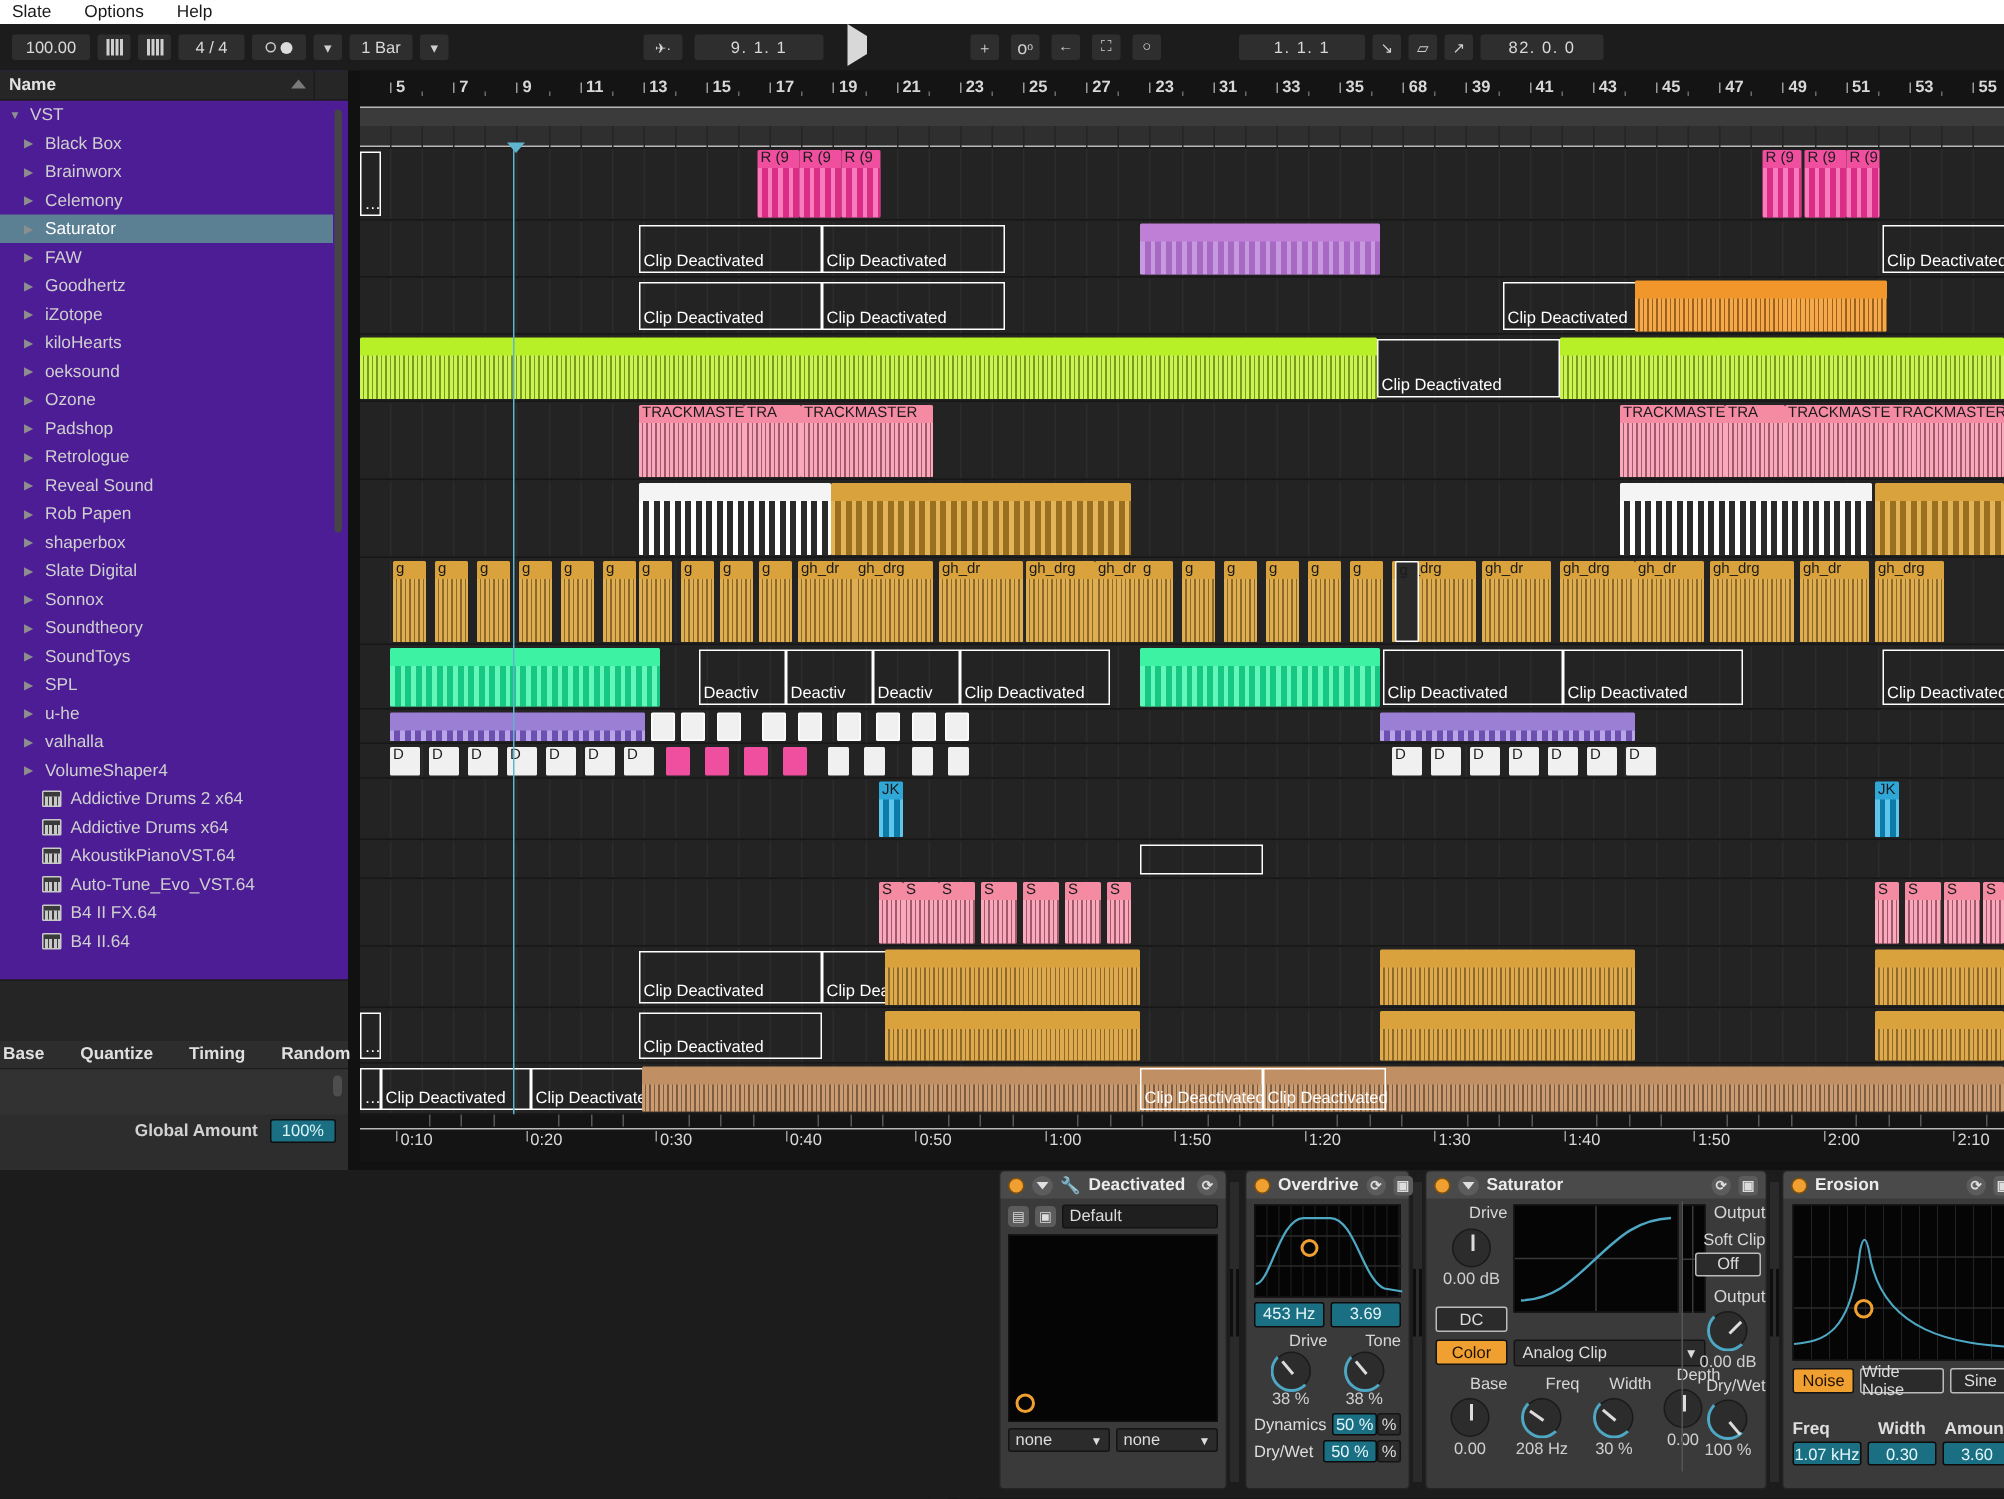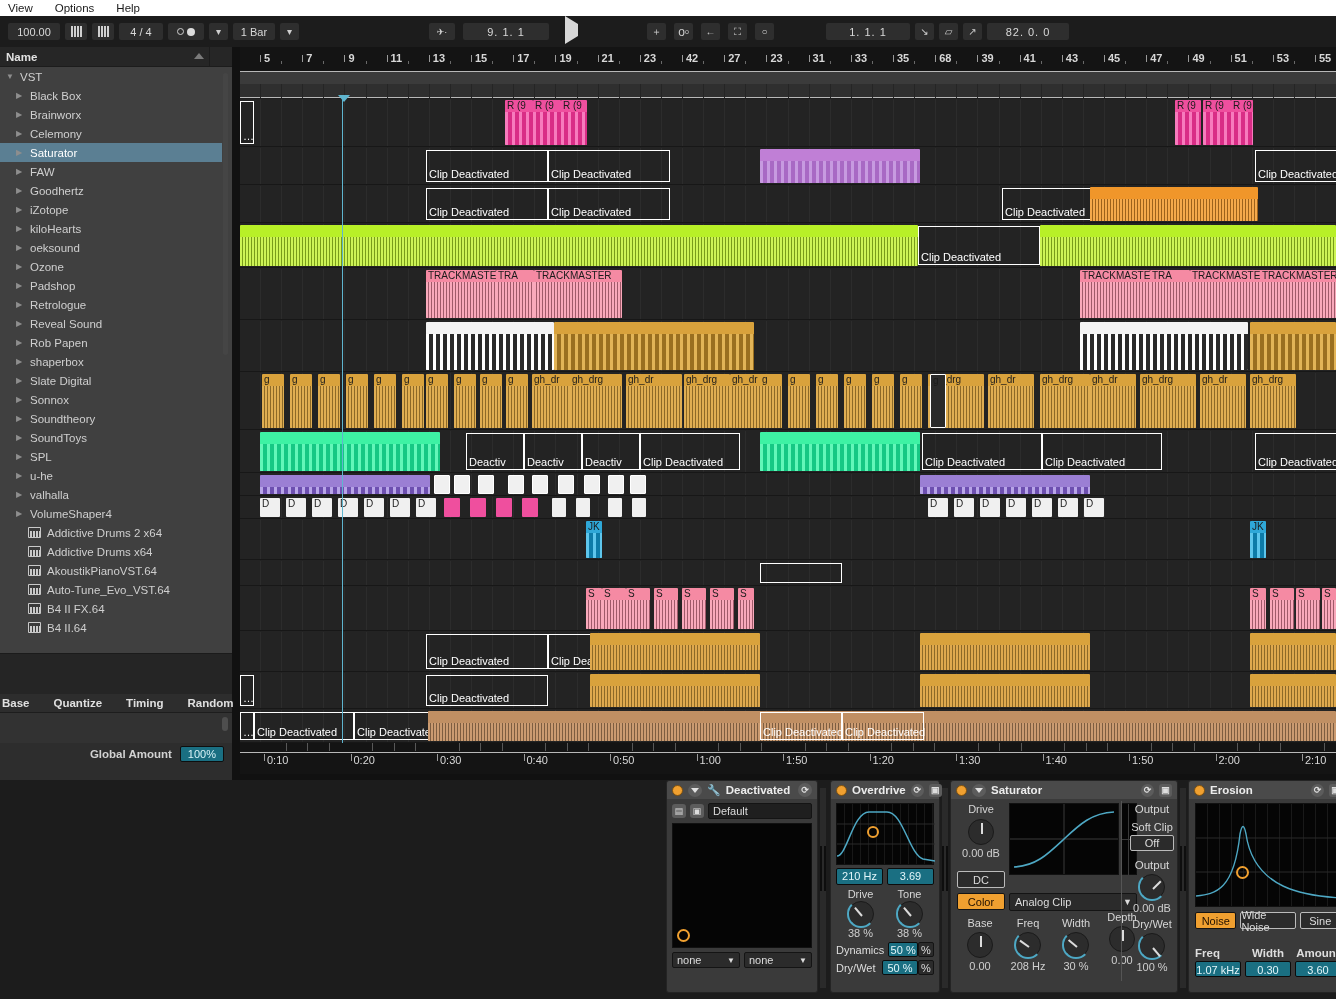--- a/index.html
+++ b/index.html
@@ -42,21 +42,21 @@
   .playbtn { width:16px; height:16px; }
   .tri-play { width:0;height:0;border-left:13px solid #d8d8d8;
               border-top:8px solid transparent;border-bottom:8px solid transparent; }
   .sq-stop { width:13px;height:13px;background:#d8d8d8; }
   .circ-rec { width:14px;height:15px;background:#d8d8d8;border-radius:50%; }
   .metro { display:flex; gap:1px; }
   .metro i { display:block; width:2px; height:11px; background:#cfcfcf; }
   
   #browser {
     position:absolute; left:0; top:47px; width:232px; height:647px;
-    background:#404040;
+    background:#4c1d95;
   }
   #browser-head {
     height:20px; background:#262626; border-bottom:1px solid #1c1c1c;
     display:flex; align-items:center; padding-left:6px;
     font-weight:bold; font-size:11.5px; color:#e2e2e2;
     position:relative;
   }
   #browser-head .sortarrow {
     position:absolute; right:28px; top:6px;
     width:0;height:0;border-left:5px solid transparent;border-right:5px solid transparent;
@@ -151,21 +151,21 @@
   .rndbtn { width:14px;height:14px;border-radius:50%;background:#5c5c5c;display:flex;
             align-items:center;justify-content:center;color:#ddd;font-size:9px;flex:none;}
   .sqbtn  { width:14px;height:14px;border-radius:3px;background:#5c5c5c;display:flex;
             align-items:center;justify-content:center;color:#ddd;font-size:9px;flex:none;}
   .knob { width:26px;height:26px;border-radius:50%;background:#2c2c2c;border:1px solid #1a1a1a;
           position:relative; }
   .knob .ind { position:absolute; left:50%; top:3px; width:2px; height:11px; background:#dcdcdc;
                transform-origin:50% 100%; }
   .knob .arc { position:absolute; inset:-2px; border-radius:50%;
                border:2px solid transparent; border-left-color:#4ea8c4; border-bottom-color:#4ea8c4;}
-  .dlabel { font-size:11px; color:#d6d6d6; text-align:center; }
+  .dlabel { font-size:11px; color:#d6d6d6; text-align:right; }
   .dval   { font-size:11px; color:#cfcfcf; text-align:center; }
   .screen { background:#050505; border:1px solid #111; }
   .numbox { background:#1a6f82; color:#e3f6fa; font-size:11px; text-align:center;
             border:1px solid #0c0c0c; border-radius:2px; }
   .darkbox{ background:#2b2b2b; color:#dcdcdc; font-size:11px; border:1px solid #141414;
             border-radius:2px; display:flex; align-items:center; }
   .obox   { background:#2b2b2b; color:#f0a030; font-size:11px; border:1px solid #141414;
             border-radius:2px; display:flex; align-items:center; justify-content:center;}
   .obox.on{ background:#f0a030; color:#201000; }
   
@@ -187,21 +187,21 @@
   #sidebtns { position:absolute; left:620px; top:780px; width:12px; height:219px; background:#2a2a2a;}
   
   #monostrip { position:absolute; left:636px; top:780px; width:18px; height:219px; background:#3a3a3a;
                border:1px solid #242424; border-radius:3px;}
   #monostrip .vert { writing-mode:vertical-rl; font-size:11px; color:#ddd; font-weight:bold; }
 </style>
 </head>
 <body>
 
 <div id="menubar">
-  <span class="mi">View</span>
+  <span class="mi">Slate</span>
   <span class="mi">Options</span>
   <span class="mi">Help</span>
 </div>
 
 <div id="transport">
   <div class="tgroup" id="tp-left">
     <div class="ctlbox" style="width:52px">100.00</div>
     <div class="ctlbox" style="width:22px;padding:0">
       <span class="metro">
           <i></i>
@@ -425,21 +425,21 @@
       <span class="tick" style="left: 315.4px;"></span>
       <span class="bar" style="left: 319.4px;">19</span>
       <span class="tick sm" style="left: 336.5px;"></span>
       <span class="tick" style="left: 357.6px;"></span>
       <span class="bar" style="left: 361.6px;">21</span>
       <span class="tick sm" style="left: 378.7px;"></span>
       <span class="tick" style="left: 399.8px;"></span>
       <span class="bar" style="left: 403.8px;">23</span>
       <span class="tick sm" style="left: 420.9px;"></span>
       <span class="tick" style="left: 442px;"></span>
-      <span class="bar" style="left: 446px;">42</span>
+      <span class="bar" style="left: 446px;">25</span>
       <span class="tick sm" style="left: 463.1px;"></span>
       <span class="tick" style="left: 484.2px;"></span>
       <span class="bar" style="left: 488.2px;">27</span>
       <span class="tick sm" style="left: 505.3px;"></span>
       <span class="tick" style="left: 526.4px;"></span>
       <span class="bar" style="left: 530.4px;">23</span>
       <span class="tick sm" style="left: 547.5px;"></span>
       <span class="tick" style="left: 568.6px;"></span>
       <span class="bar" style="left: 572.6px;">31</span>
       <span class="tick sm" style="left: 589.7px;"></span>
@@ -2054,21 +2054,21 @@
             </pattern>
           </defs>
         <rect width="98" height="60" fill="url(#g1)"></rect>
         <line x1="0" y1="20" x2="98" y2="20" stroke="#2a2a2a"></line>
         <line x1="0" y1="40" x2="98" y2="40" stroke="#2a2a2a"></line>
         <path d="M0,52 C10,52 16,8 32,8 L50,8 C66,8 72,50 86,55 L98,57" fill="none" stroke="#4ea8c4" stroke-width="1.5"></path>
       </svg>
       <span style="position:absolute;left:30px;top:22px;width:12px;height:12px;border:2px solid #f0a030;border-radius:50%"></span>
     </div>
     <div style="display:flex;gap:4px;padding:3px 5px">
-      <span class="numbox" style="flex:1;line-height:15px">210 Hz</span>
+      <span class="numbox" style="flex:1;line-height:15px">453 Hz</span>
       <span class="numbox" style="flex:1;line-height:15px">3.69</span>
     </div>
     <div style="display:flex;padding:0 5px">
       <div style="flex:1">
         <div class="dlabel">Drive</div>
         <div class="knob" style="margin:1px auto 0">
             <span class="arc"></span>
             <span class="ind" style="transform:rotate(-40deg)"></span>
           </div>
         <div class="dval">38 %</div>

